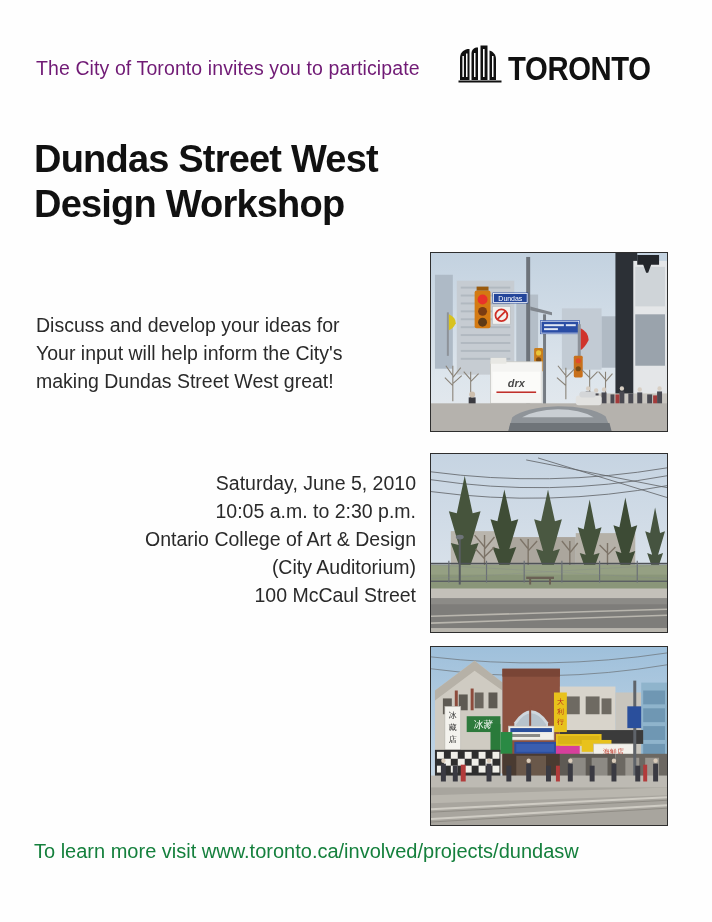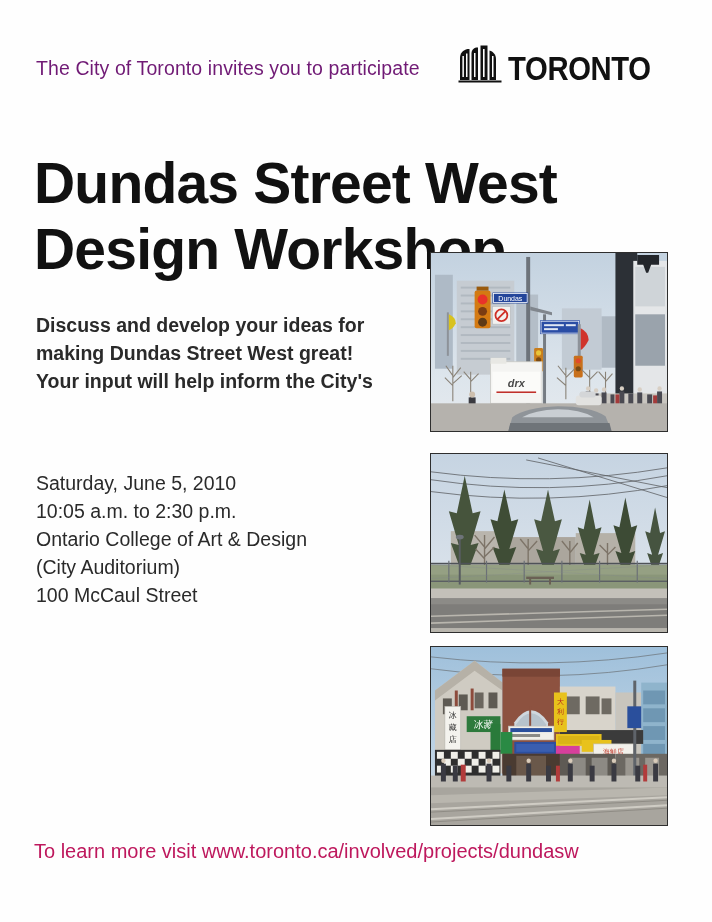--- a/index.html
+++ b/index.html
@@ -59,70 +59,69 @@
     transform-origin: left bottom;
     white-space: nowrap;
   }
 
   
   .headline {
     position: absolute;
     left: 34px;
     top: 112px;
     width: 560px;
-    font-size: 57px;
+    font-size: 38px;
     font-weight: 700;
     line-height: 1.16;
     letter-spacing: -0.8px;
     color: #111111;
   }
   .headline-line { display: block; white-space: nowrap; }
 
   
   .intro {
     position: absolute;
     left: 36px;
     top: 312px;
     width: 375px;
     font-size: 19.5px;
     line-height: 1.43;
     color: #2a2a2a;
-    font-weight: bold;
   }
   .intro-line { display: block; white-space: nowrap; }
 
   .details {
     position: absolute;
     left: 36px;
     top: 470px;
     width: 380px;
     font-size: 19.5px;
     line-height: 1.43;
     color: #2a2a2a;
   }
-  .details-line { display: block; white-space: nowrap; }
+  .details-line { display: block; white-space: nowrap; text-align: right; }
 
   .rsvp {
     position: absolute;
     left: 36px;
     top: 648px;
     width: 380px;
     font-size: 19.5px;
     line-height: 1.43;
     color: #2a2a2a;
   }
   .rsvp-line { display: block; white-space: nowrap; }
 
   .footer {
     position: absolute;
     left: 34px;
     top: 838px;
     font-size: 20px;
     line-height: 1.3;
-    color: #be185d;
+    color: #15803d;
     white-space: nowrap;
   }
 
   
   .photo {
     position: absolute;
     left: 430px;
     width: 238px;
     height: 180px;
     border: 1px solid #2e2e2e;
@@ -164,22 +163,22 @@
     <span class="logo-word">TORONTO</span>
   </div>
 
   <h1 class="headline">
     <span class="headline-line">Dundas Street West</span>
     <span class="headline-line">Design Workshop</span>
   </h1>
 
   <div class="intro">
     <span class="intro-line">Discuss and develop your ideas for</span>
+    <span class="intro-line">Your input will help inform the City's</span>
     <span class="intro-line">making Dundas Street West great!</span>
-    <span class="intro-line">Your input will help inform the City's</span>
   </div>
 
   <div class="details">
     <span class="details-line">Saturday, June 5, 2010</span>
     <span class="details-line">10:05 a.m. to 2:30 p.m.</span>
     <span class="details-line">Ontario College of Art &amp; Design</span>
     <span class="details-line">(City Auditorium)</span>
     <span class="details-line">100 McCaul Street</span>
   </div>
 

